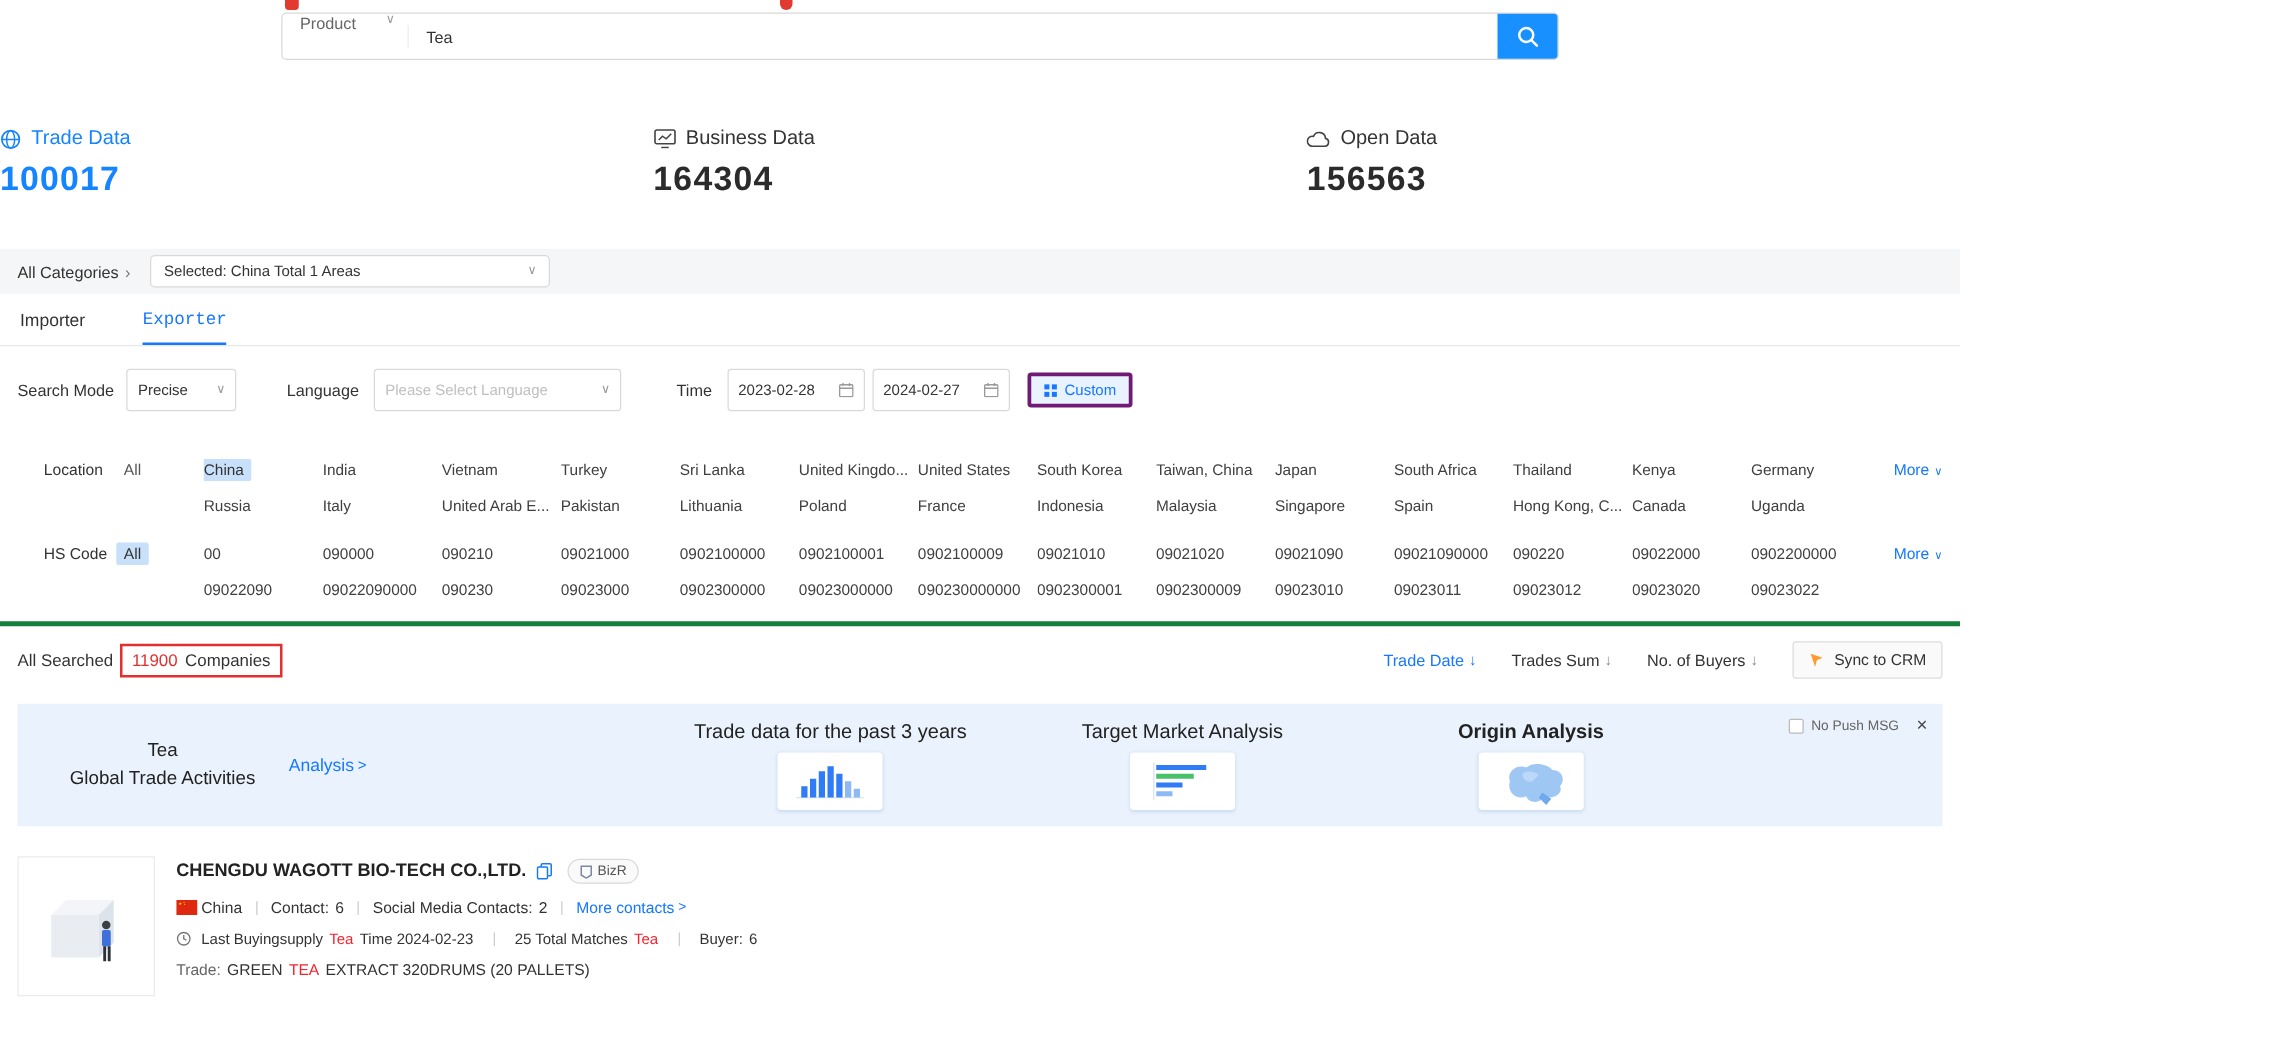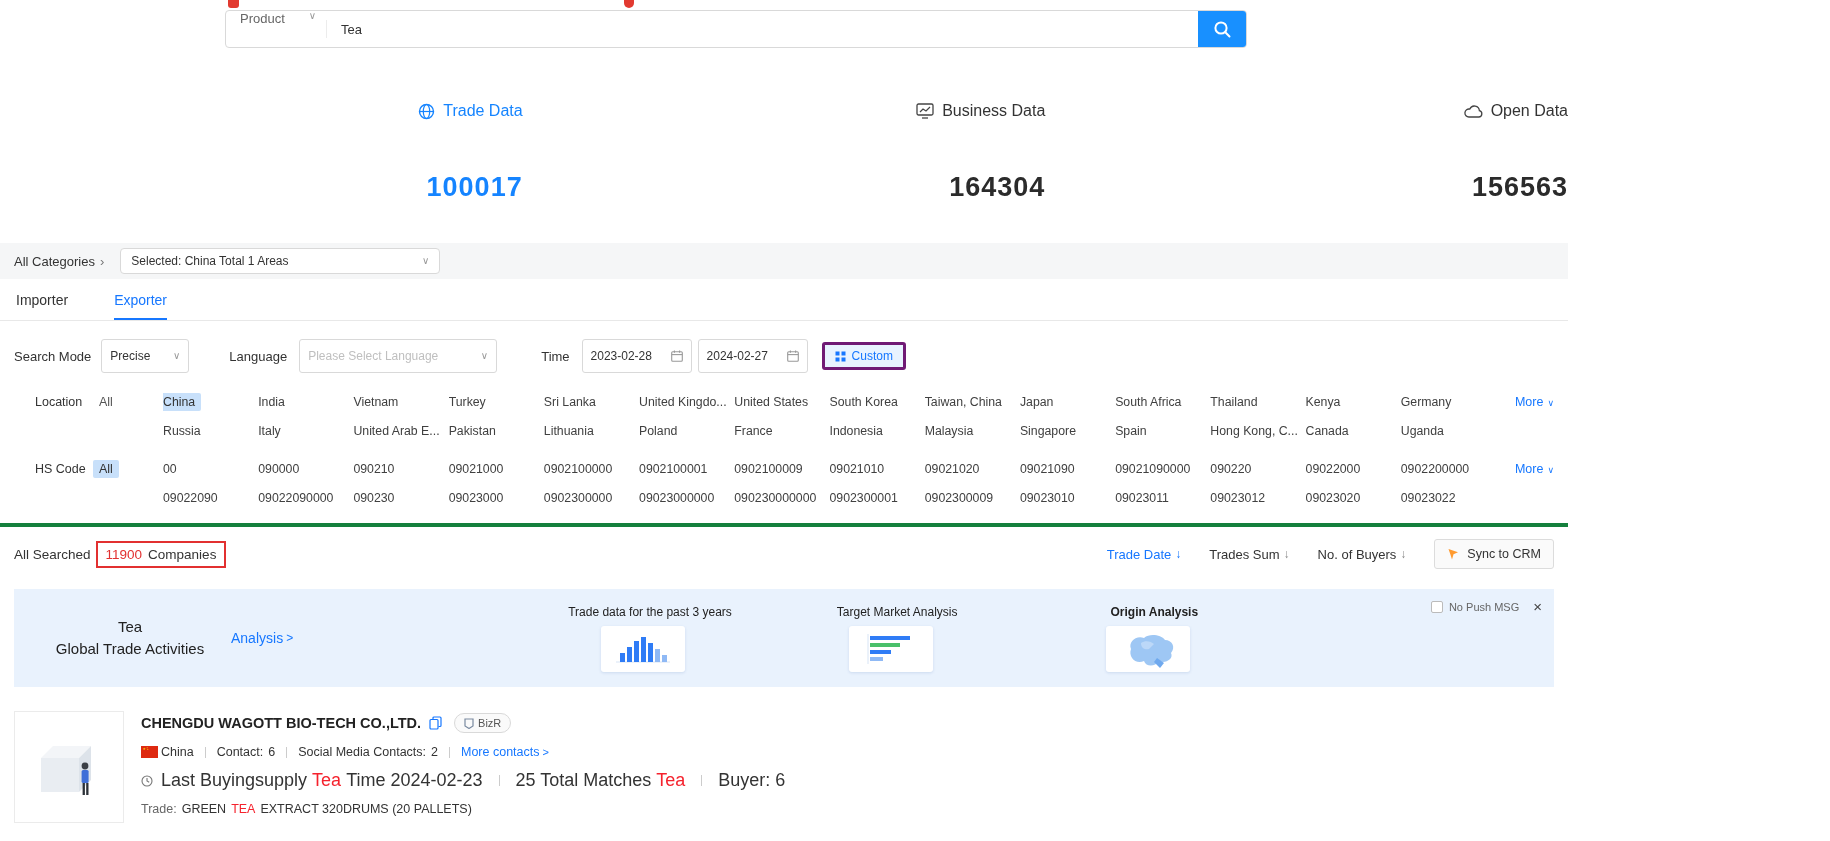--- a/index.html
+++ b/index.html
@@ -18,49 +18,49 @@
   .search-box { margin-left:225px; width:1022px; height:38px; border:1px solid #d9d9d9; border-radius:4px; display:flex; align-items:stretch; background:#fff; }
   .cat-select { width:100px; padding:0 10px 0 14px; display:flex; align-items:flex-start; justify-content:space-between; color:#666; font-size:13px; cursor:pointer; }
   .cat-sep { width:1px; background:#ececec; margin:9px 0; }
   .search-input { flex:1; border:none; outline:none; padding:0 14px; font-size:13px; color:#333; background:transparent; }
   .search-btn { width:48px; border:none; background:#1890ff; border-radius:0 3px 3px 0; display:flex; align-items:center; justify-content:center; cursor:pointer; }
   .chev { color:#999; font-size:10px; line-height:1; }
   .chev-sm { color:inherit; font-size:9px; line-height:1.6; }
 
   
   .stats { margin-top:44px; display:flex; width:1568px; }
-  .stat { width:523px; display:flex; flex-direction:column; align-items:flex-end;gap:44px; }
+  .stat { width:523px; display:flex; flex-direction:column; align-items:flex-start; }
   .stat-head { display:flex; align-items:center; gap:8px; font-size:16px; color:#333; }
   .stat-value { margin-top:8px; font-size:27px; font-weight:bold; color:#2b2b2b; letter-spacing:1px; }
   .stat.trade .stat-head, .stat.trade .stat-value { color:#1584ff; }
 
   
   .catbar { margin-top:40px; height:36px; background:#f5f6f7; display:flex; align-items:center; padding:0 14px; gap:16px; width:1568px; }
   .all-cats { font-size:13px; color:#333; display:flex; gap:5px; align-items:center; cursor:pointer; }
   .all-cats .chev-r { color:#777; font-size:13px; }
   .sel-select { width:320px; height:26px; background:#fff; border:1px solid #d9d9d9; border-radius:4px; display:flex; align-items:center; justify-content:space-between; padding:0 10px; font-size:12px; color:#333; cursor:pointer; }
 
   
   .tabs { display:flex; gap:46px; padding:0 16px; border-bottom:1px solid #e8e8e8; height:42px; align-items:stretch; width:1568px; }
   .tab { font-size:14px; color:#333; display:flex; align-items:center; position:relative; cursor:pointer; }
-  .tab.active { color:#1677ff; }
+  .tab.active { color:#1677ff;font-family:Liberation Mono, monospace; }
   .tab.active::after { content:""; position:absolute; left:0; right:0; bottom:0; height:2px; background:#1677ff; }
 
   
   .filters { display:flex; align-items:center; padding:18px 14px 8px; font-size:13px; }
   .flabel { color:#333; white-space:nowrap; }
   .select { border:1px solid #d9d9d9; border-radius:3px; height:28px; display:flex; align-items:center; justify-content:space-between; padding:16px 8px; color:#333; font-size:12px; background:#fff; cursor:pointer; }
   .sel-mode { width:88px; margin:0 40px 0 10px; }
   .sel-lang { width:198px; margin:0 44px 0 12px; }
   .placeholder { color:#bfbfbf; }
   .date-box { width:110px; margin-left:12px; }
   .custom-btn { margin-left:14px; height:28px; padding:0 10px; background:#e8f3ff; border:3px solid #701a75; border-radius:3px; color:#1677ff; font-size:12px; display:flex; align-items:center; gap:6px; cursor:pointer; font-family:inherit; }
 
   
-  .facet-row { display:flex; padding:0 14px; font-size:12.5px; margin-top:12px; align-items:flex-start; }
+  .facet-row { display:flex; padding:0 14px; font-size:12.5px; margin-top:30px; align-items:flex-start; }
   .facet-row.hs { margin-top:20px; }
   .facet-label { width:85px; padding-left:21px; color:#333; line-height:18px; }
   .facet-all { width:64px; color:#555; line-height:18px; cursor:pointer; }
   .facet-grid { flex:1; display:grid; grid-template-columns:repeat(14,1fr); row-gap:11px; }
   .cell { color:#404040; line-height:18px; white-space:nowrap; overflow:hidden; cursor:pointer; font-size:12.3px; }
   .chip { background:#c8e0fa; padding:2px 6px; margin-left:-6px; border-radius:2px; color:#333; }
   .more-link { width:58px; color:#1677ff; font-size:12.5px; display:flex; gap:4px; align-items:baseline; justify-content:flex-end; cursor:pointer; line-height:18px; }
 
   
   .results-bar { margin-top:16px; border-top:4px solid #15803d; padding:12px 14px; display:flex; align-items:center; width:1568px; }
@@ -75,39 +75,39 @@
   .sync-btn { height:30px; padding:0 12px; border:1px solid #dcdcdc; background:#fafafa; border-radius:3px; display:flex; align-items:center; gap:7px; font-size:12.5px; color:#333; cursor:pointer; font-family:inherit; }
 
   
   .banner { position:relative; margin:8px 14px 0; background:#e9f2fd; height:98px; display:flex; align-items:center; width:1540px; }
   .banner-title { margin-left:31px; width:170px; text-align:center; font-size:15px; color:#222; line-height:22px; }
   .analysis-link { margin-left:16px; color:#1677ff; font-size:14px; display:flex; gap:3px; align-items:center; cursor:pointer; }
   .bcard { display:flex; flex-direction:column; align-items:center; gap:7px; }
   .bcard.c1 { margin-left:262px; }
   .bcard.c2 { margin-left:92px; }
   .bcard.c3 { margin-left:140px;font-weight:bold; }
-  .bcard-label { font-size:12px; color:#222;margin-left:13px; }
+  .bcard-label { font-size:16px; color:#222; }
   .thumb { width:84px; height:46px; background:#fff; border-radius:3px; box-shadow:0 1px 3px rgba(40,90,160,.15); display:flex; align-items:center; justify-content:center; }
   .no-push { position:absolute; top:10px; right:12px; display:flex; align-items:center; gap:6px; font-size:11px; color:#666; }
   .checkbox { width:12px; height:12px; border:1px solid #bbb; background:#fff; border-radius:2px; display:inline-block; cursor:pointer; }
   .close-x { font-size:15px; color:#444; margin-left:8px; cursor:pointer; line-height:1; }
 
   
   .company { margin:24px 14px 0; display:flex; gap:17px; }
   .comp-img { width:110px; height:112px; border:1px solid #ebebeb; background:#fff; display:flex; align-items:center; justify-content:center; }
   .comp-main { padding-top:2px; }
   .name-row { display:flex; align-items:center; gap:8px; }
   .comp-name { font-size:14.5px; font-weight:bold; color:#222; cursor:pointer; }
   .badge { height:20px; border:1px solid #d9d9d9; border-radius:10px; background:#fafafa; padding:0 9px; display:flex; align-items:center; gap:4px; font-size:11px; color:#555; margin-left:4px; }
   .info-row { margin-top:12px; display:flex; align-items:center; font-size:12.5px; color:#333; }
   .vdiv { display:inline-block; width:1px; height:11px; background:#ccc; margin:0 11px; }
   .pair { display:flex; gap:5px; }
   .link-blue { color:#1677ff; cursor:pointer; display:flex; gap:3px; align-items:center; }
   .kw { color:#f5222d; }
-  .act-row { margin-top:11px; display:flex; align-items:center; gap:5px; font-size:18px; color:#333; }
+  .act-row { margin-top:11px; display:flex; align-items:center; gap:5px; font-size:12px; color:#333; }
   .trade-row { margin-top:11px; display:flex; align-items:center; gap:5px; font-size:12.5px; color:#333; }
   .t-label { color:#666; }
   .icon-gap { margin-right:3px; display:flex; align-items:center; }
 </style>
 </head>
 <body>
 
 <div class="content">
 
   <div class="topbar">

